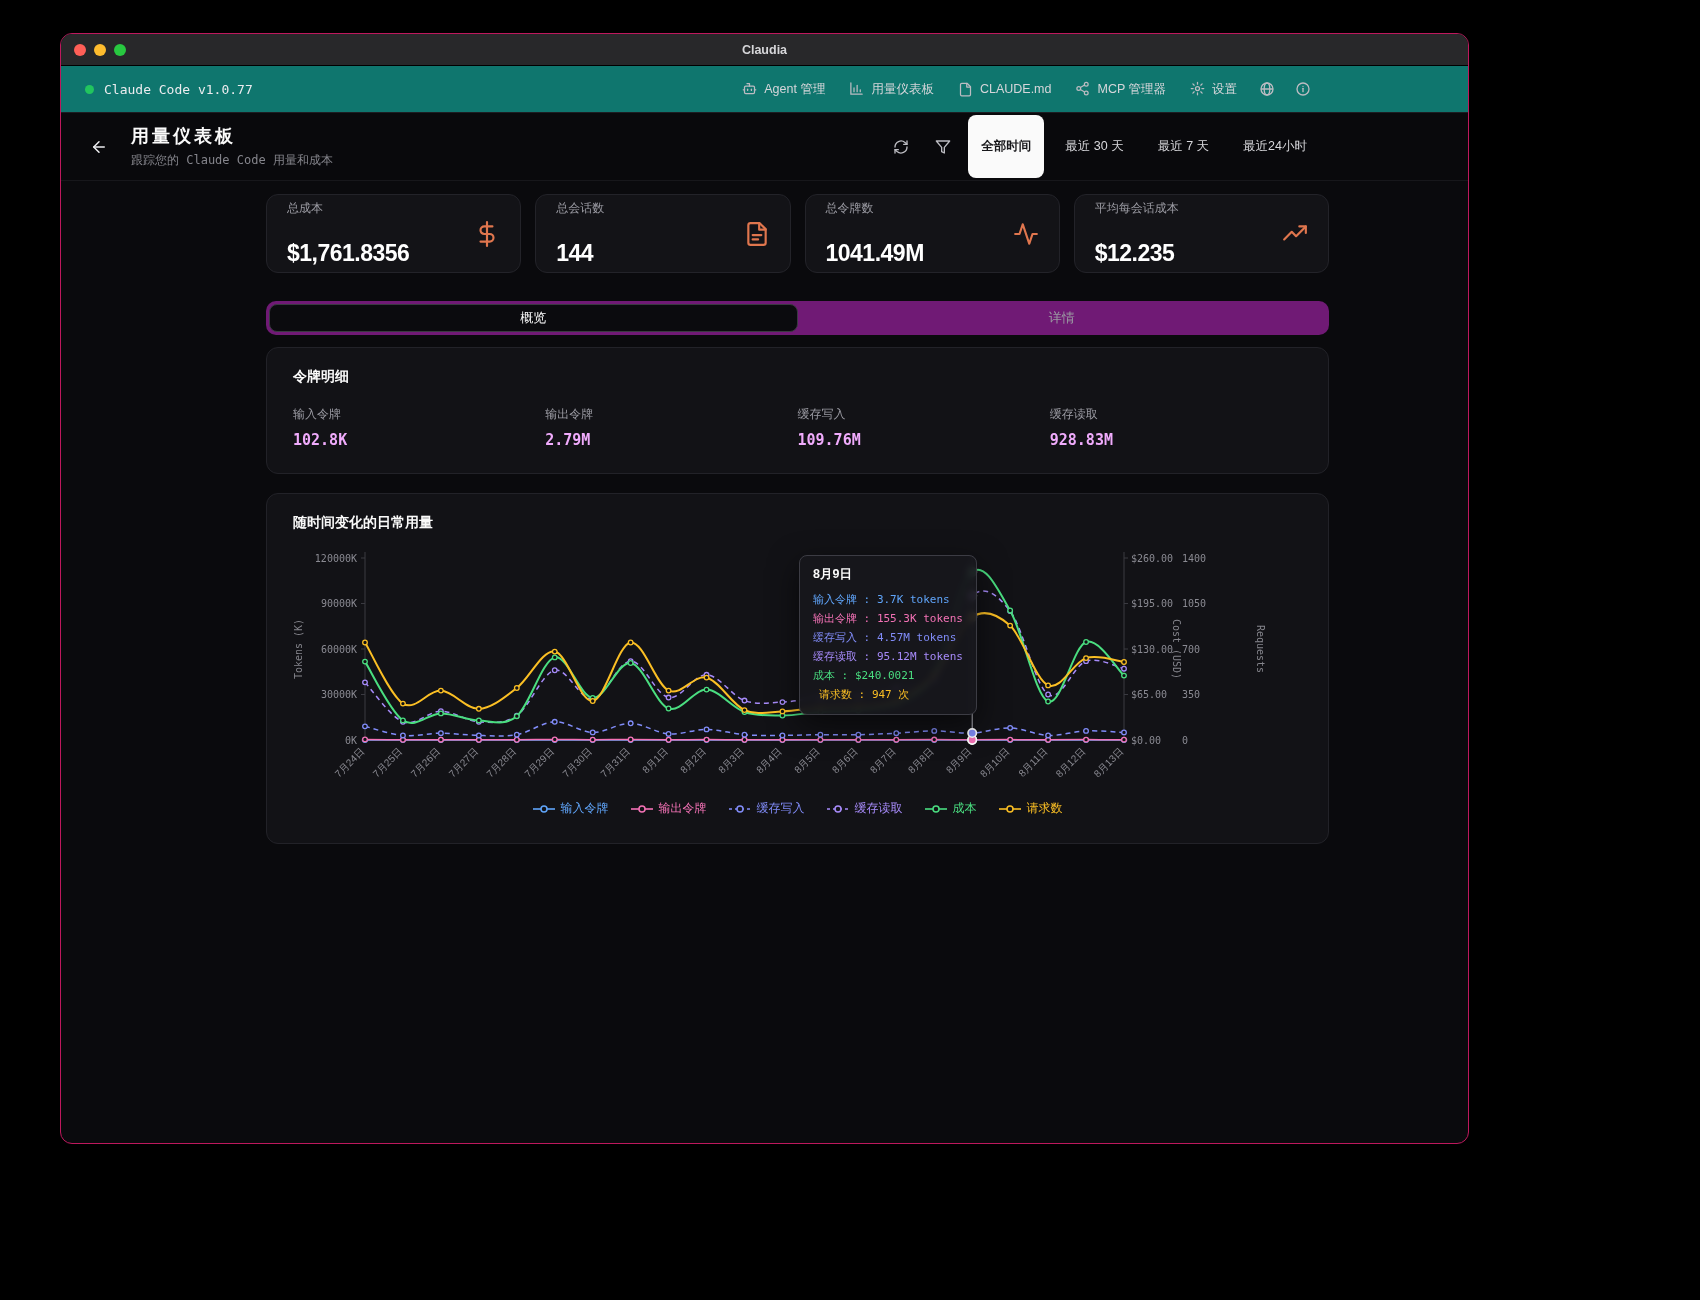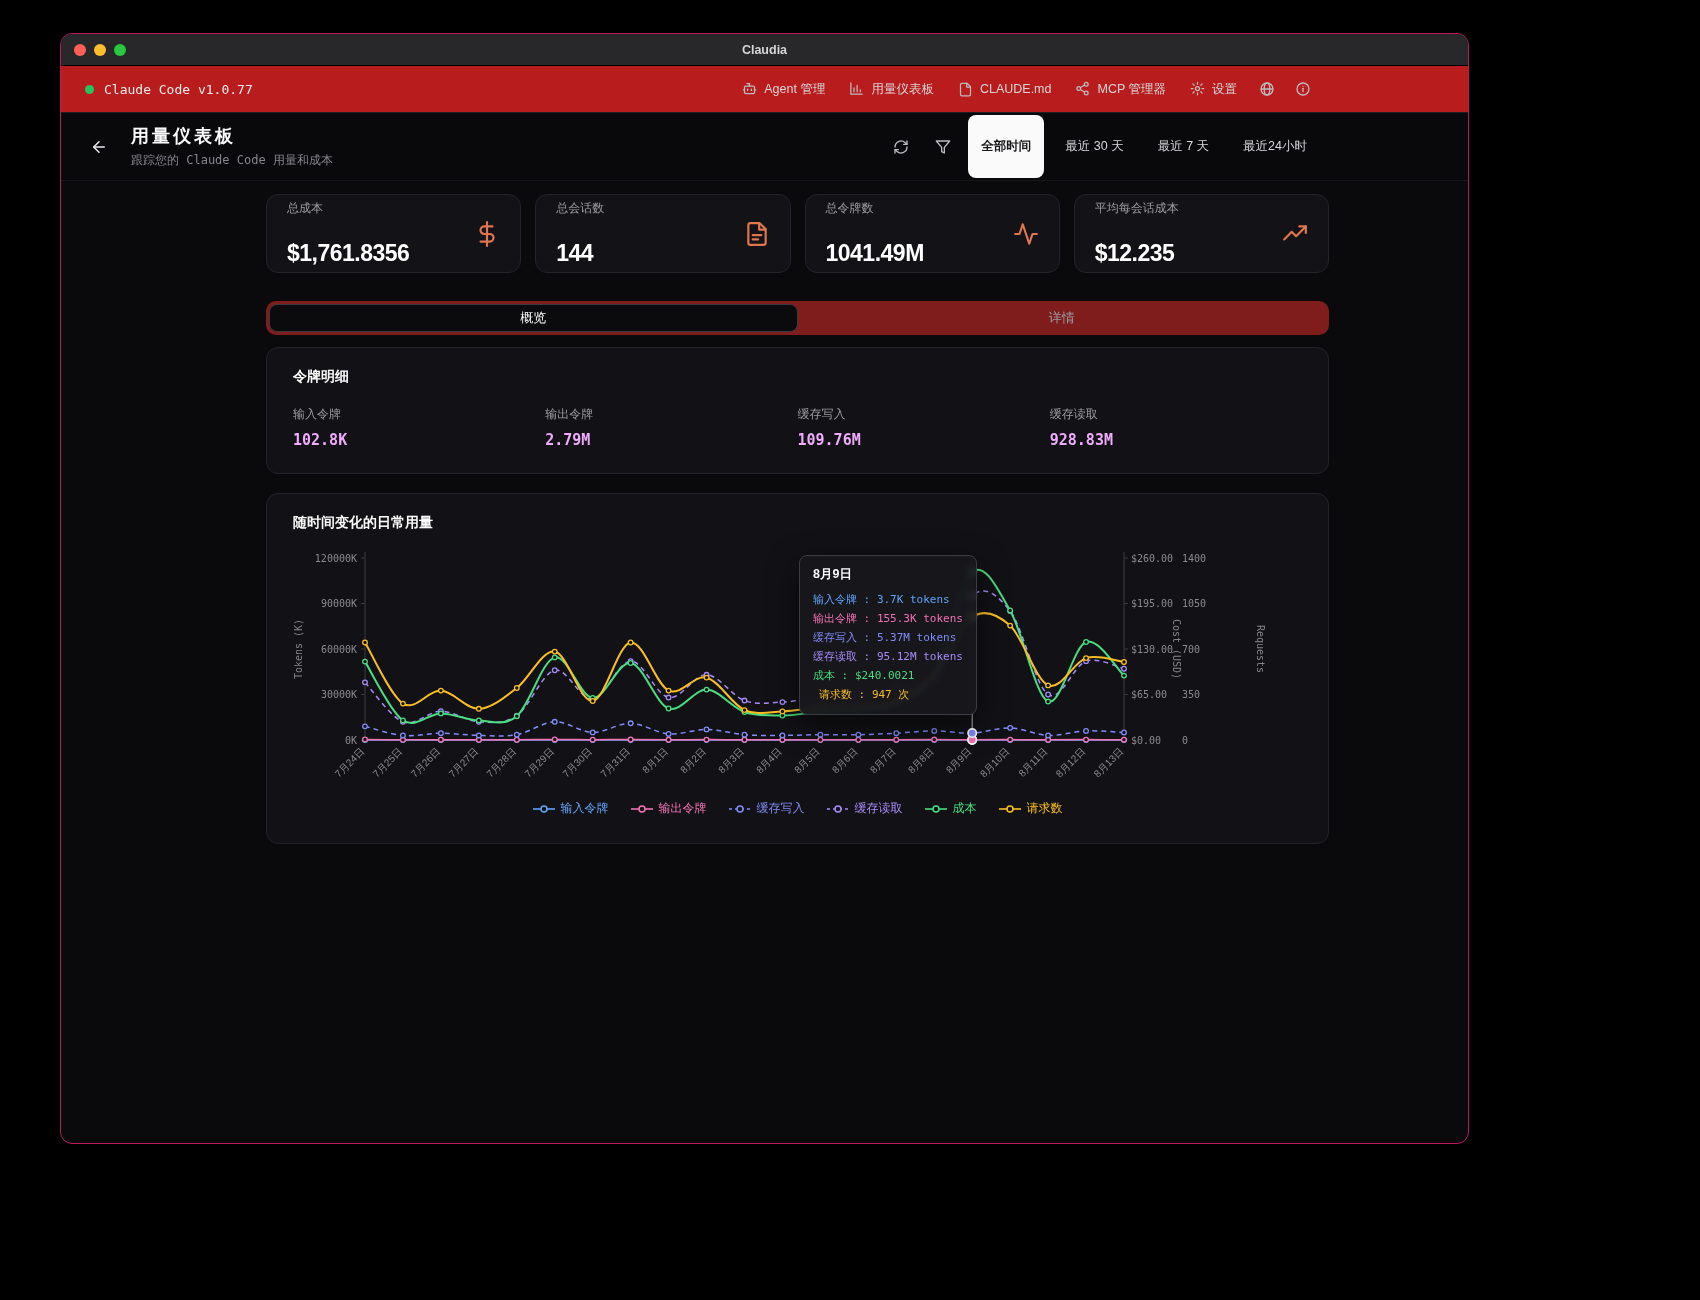--- a/index.html
+++ b/index.html
@@ -7,21 +7,21 @@
   body{margin:0;width:1700px;height:1300px;background:#000;font-family:"Liberation Sans","DejaVu Sans",sans-serif;position:relative;overflow:hidden;}
 
   .window{position:absolute;left:60px;top:33px;width:1409px;height:1111px;border-radius:12px;overflow:hidden;background:#0a0a0d;border:1px solid #be185d;box-shadow:0 30px 80px rgba(0,0,0,.7);}
 
   .titlebar{height:32px;background:#28282a;display:flex;align-items:center;justify-content:center;position:relative;border-bottom:1px solid #000;}
   .titlebar .title{font-size:12.5px;font-weight:bold;color:#d6d6d9;}
   .lights{position:absolute;left:13px;top:10px;display:flex;gap:8px;}
   .light{width:12px;height:12px;border-radius:50%;}
   .light.red{background:#ff5f57;} .light.yellow{background:#febc2e;} .light.green{background:#28c840;}
 
-  .appbar{height:47px;background:#b91c1c;border-bottom:1px solid #1d1d22;display:flex;align-items:center;justify-content:space-between;padding:0 148px 0 24px;}
+  .appbar{height:47px;background:#0f766e;border-bottom:1px solid #1d1d22;display:flex;align-items:center;justify-content:space-between;padding:0 148px 0 24px;}
   .app-status{display:flex;align-items:center;gap:10px;font-family:"DejaVu Sans Mono",monospace;font-size:13px;color:#ececef;}
   .status-dot{width:9px;height:9px;border-radius:50%;background:var(--status);}
   .menu{display:flex;align-items:center;gap:2px;}
   .menu-item{display:flex;gap:7px;padding:7px 11px;border-radius:7px;color:#d6d6da;font-size:12.5px;white-space:nowrap;cursor:default;}
   .menu-item svg,.icon-btn svg{color:#bcbcc2;display:block;}
   .icon-btn{padding:7px 9px;border-radius:7px;}
 
   .pagehead{height:68px;display:flex;align-items:center;gap:14px;padding:0 148px 0 20px;border-bottom:1px solid #17171b;background:#09090c;}
   .back-btn{width:36px;height:36px;display:flex;align-items:center;justify-content:center;border-radius:8px;color:#ececef;}
   .ph-title{font-size:18px;font-weight:bold;color:#fafafa;letter-spacing:3px;}
@@ -30,21 +30,21 @@
   .range-btn{font-size:12.5px;color:#d8d8dc;padding:23px 13px;border-radius:8px;background:transparent;border:none;white-space:nowrap;font-family:inherit;}
   .range-btn.active{background:#fafafa;color:#17171a;font-weight:bold;}
 
   .container{width:1063px;margin:13px 0 0 205px;}
   .stats{display:grid;grid-template-columns:repeat(4,1fr);gap:14px;}
   .stat-card{background:#131317;border:1px solid #232329;border-radius:12px;padding:16px 20px;display:flex;justify-content:space-between;align-items:center;height:79px;}
   .stat-label{font-size:12px;color:#9b9ba3;margin-bottom:23px;}
   .stat-value{font-size:23px;font-weight:bold;color:#fff;font-family:Liberation Sans, sans-serif;letter-spacing:-0.5px;}
   .stat-icon{color:var(--accent);display:flex;}
 
-  .tabs{margin-top:28px;background:#7f1d1d;border-radius:10px;padding:3px;display:flex;height:34px;}
+  .tabs{margin-top:28px;background:#701a75;border-radius:10px;padding:3px;display:flex;height:34px;}
   .tab{flex:1;display:flex;align-items:center;justify-content:center;font-size:13px;color:#9b9ba3;border-radius:8px;border:1px solid transparent;}
   .tab.active{background:#0b0b0e;border-color:#3a3a41;color:#fafafa;}
 
   .panel{margin-top:12px;background:#121216;border:1px solid #222228;border-radius:12px;padding:20px 26px 24px;}
   .panel-title{font-size:14px;font-weight:bold;color:#fafafa;}
   .tb-grid{display:grid;grid-template-columns:repeat(4,1fr);margin-top:20px;}
   .tb-label{font-size:12px;color:#9b9ba3;margin-bottom:8px;}
   .tb-value{font-size:15px;font-weight:bold;color:#f0abfc;font-family:"DejaVu Sans Mono",monospace;}
 
   .chart-panel{margin-top:19px;position:relative;padding-bottom:26px;}
@@ -486,21 +486,21 @@
               <circle cx="11" cy="5" r="3" fill="#121216" stroke="#fbbf24" stroke-width="1.5"></circle>
             </svg>
             <span>请求数</span>
           </span>
         </div>
 
       <div class="tooltip">
         <div class="tt-title">8月9日</div>
         <div class="tt-row" style="color: rgb(96, 165, 250);"><span>输入令牌</span><span class="sep"></span><span>3.7K tokens</span></div>
         <div class="tt-row" style="color: rgb(244, 114, 182);"><span>输出令牌</span><span class="sep"></span><span>155.3K tokens</span></div>
-        <div class="tt-row" style="color: rgb(129, 140, 248);"><span>缓存写入</span><span class="sep"></span><span>5.37M tokens</span></div>
+        <div class="tt-row" style="color: rgb(129, 140, 248);"><span>缓存写入</span><span class="sep"></span><span>4.57M tokens</span></div>
         <div class="tt-row" style="color: rgb(167, 139, 250);"><span>缓存读取</span><span class="sep"></span><span>95.12M tokens</span></div>
         <div class="tt-row" style="color: rgb(74, 222, 128);"><span>成本</span><span class="sep"></span><span>$240.0021</span></div>
         <div class="tt-row" style="color: rgb(251, 191, 36); margin-left: 6px;"><span>请求数</span><span class="sep"></span><span>947 次</span></div>
       </div>
     </div>
 
   </div>
 </div>
 
 </body></html>

